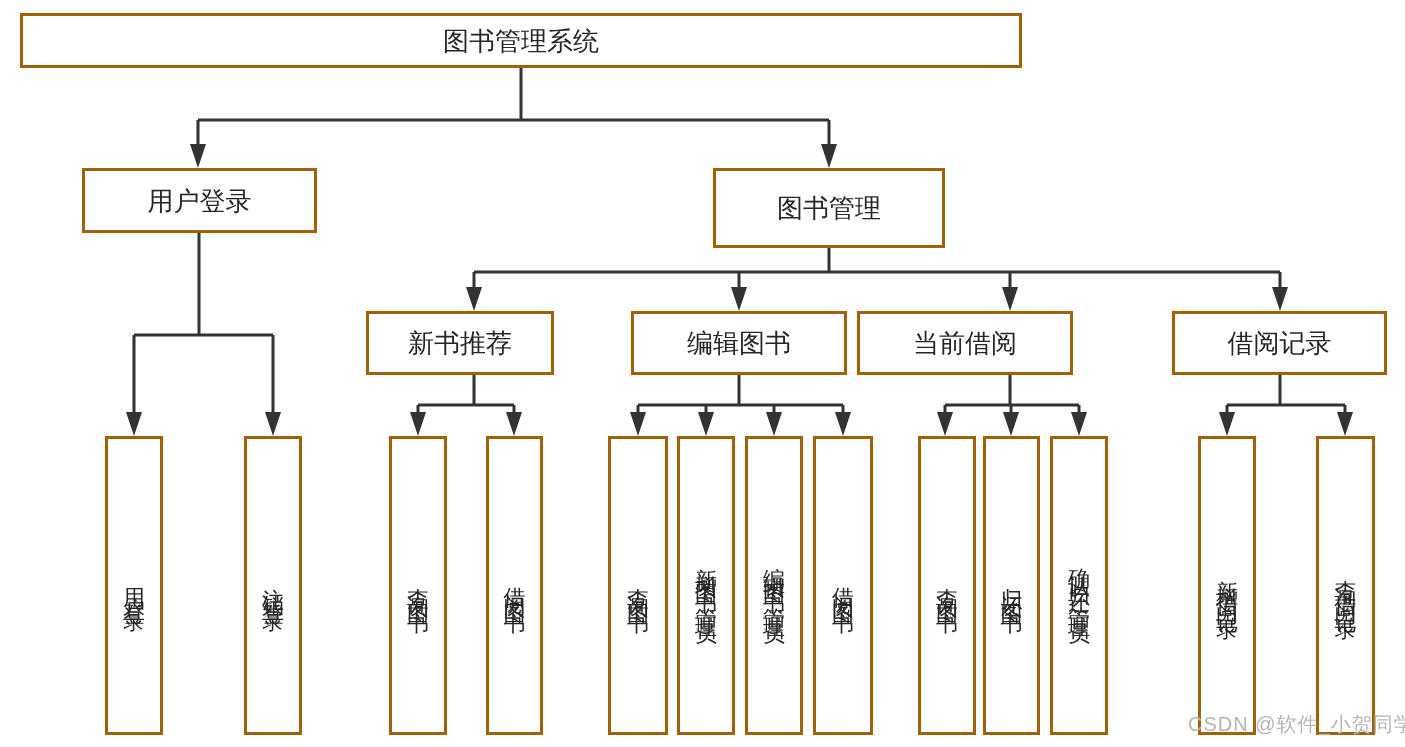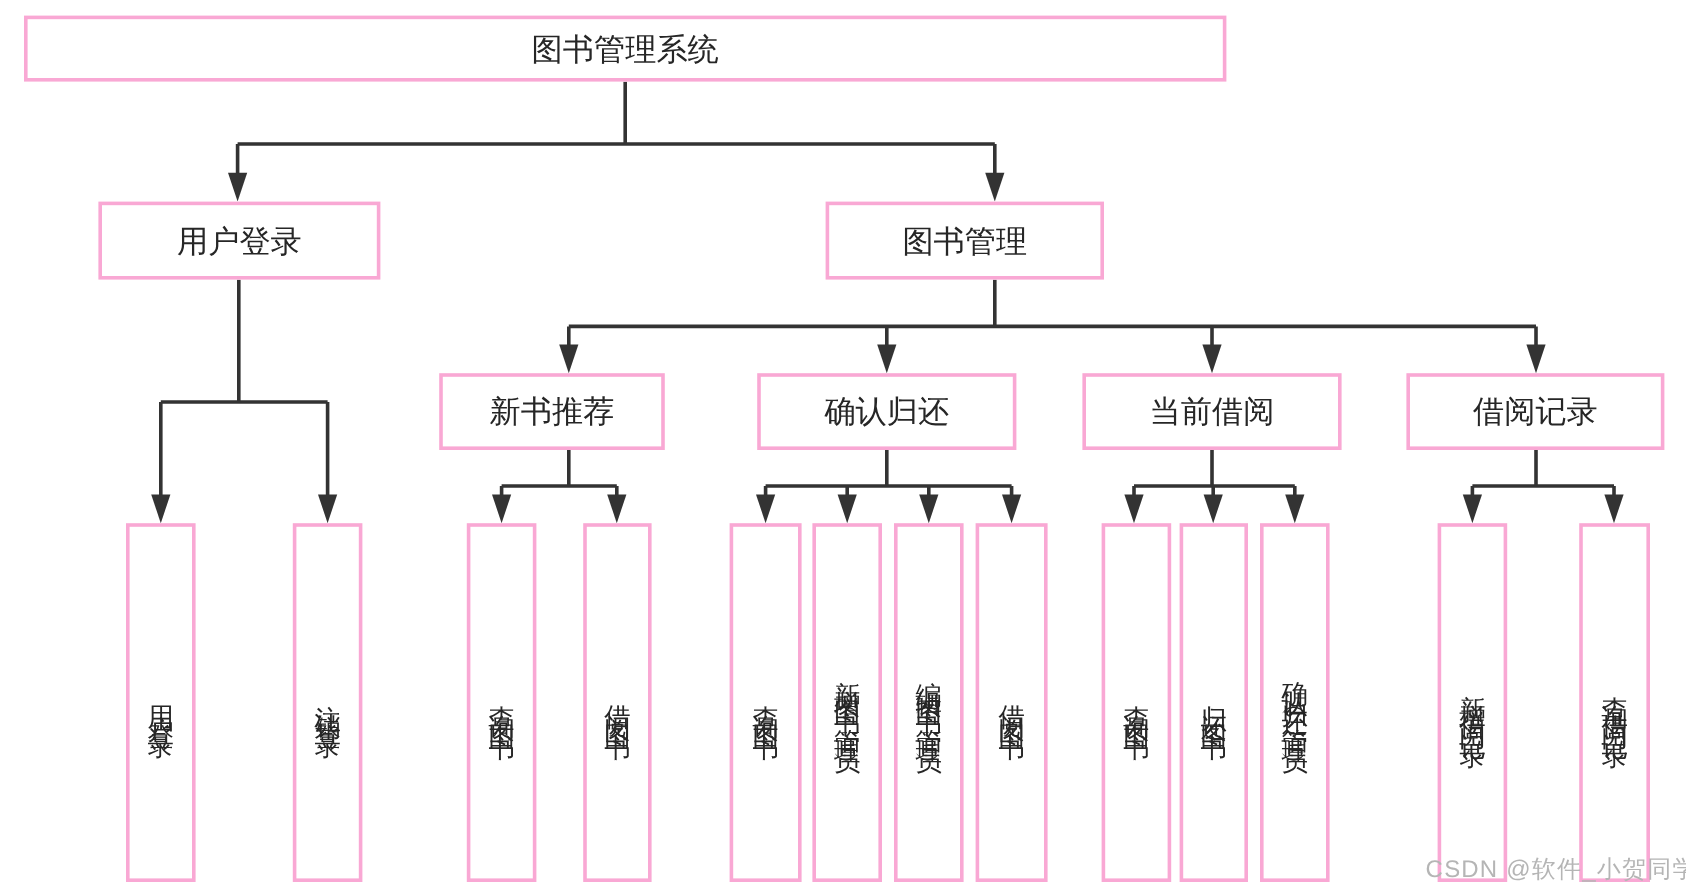--- a/index.html
+++ b/index.html
@@ -2,21 +2,21 @@
 <html><head>
 <meta charset="utf-8">
 <style>
   html,body{margin:0;padding:0;background:#fff;}
   .stage{
     position:relative;width:1405px;height:747px;background:#fff;overflow:hidden;
     font-family:"Liberation Sans","DejaVu Sans",sans-serif;color:#262626;
   }
   .wires{position:absolute;left:0;top:0;z-index:0;}
   .hbox,.vbox{
-    position:absolute;box-sizing:border-box;border:3px solid #f9a8d4;background:#fff;
+    position:absolute;box-sizing:border-box;border:3px solid #a16207;background:#fff;
     display:flex;align-items:center;justify-content:center;z-index:1;
   }
   .hbox span{font-size:26px;line-height:1;white-space:nowrap;}
   .vbox span{
     writing-mode:vertical-rl;font-size:22px;letter-spacing:8px;line-height:1;
     white-space:nowrap;
   }
   .watermark{
     position:absolute;left:1188px;top:711px;z-index:10;font-size:20px;
     color:#b5b5b5;white-space:nowrap;letter-spacing:1px;
@@ -79,31 +79,31 @@
     </g>
   </svg>
 
   <div class="hbox" style="left:20px;top:13px;width:1002px;height:55px">
     <span>图书管理系统</span>
   </div>
 
   <div class="hbox" style="left:82px;top:168px;width:235px;height:65px">
     <span>用户登录</span>
   </div>
-  <div class="hbox" style="left:688px;top:168px;width:232px;height:65px">
+  <div class="hbox" style="left:713px;top:168px;width:232px;height:80px">
     <span>图书管理</span>
   </div>
 
   <div class="hbox" style="left:366px;top:311px;width:188px;height:64px">
     <span>新书推荐</span>
   </div>
   <div class="hbox" style="left:631px;top:311px;width:216px;height:64px">
-    <span>确认归还</span>
+    <span>编辑图书</span>
   </div>
-  <div class="hbox" style="left:902px;top:311px;width:216px;height:64px">
+  <div class="hbox" style="left:857px;top:311px;width:216px;height:64px">
     <span>当前借阅</span>
   </div>
   <div class="hbox" style="left:1172px;top:311px;width:215px;height:64px">
     <span>借阅记录</span>
   </div>
 
   <div class="vbox" style="left:105px;top:436px;width:58px;height:299px">
     <span>用户登录</span>
   </div>
   <div class="vbox" style="left:244px;top:436px;width:58px;height:299px">

